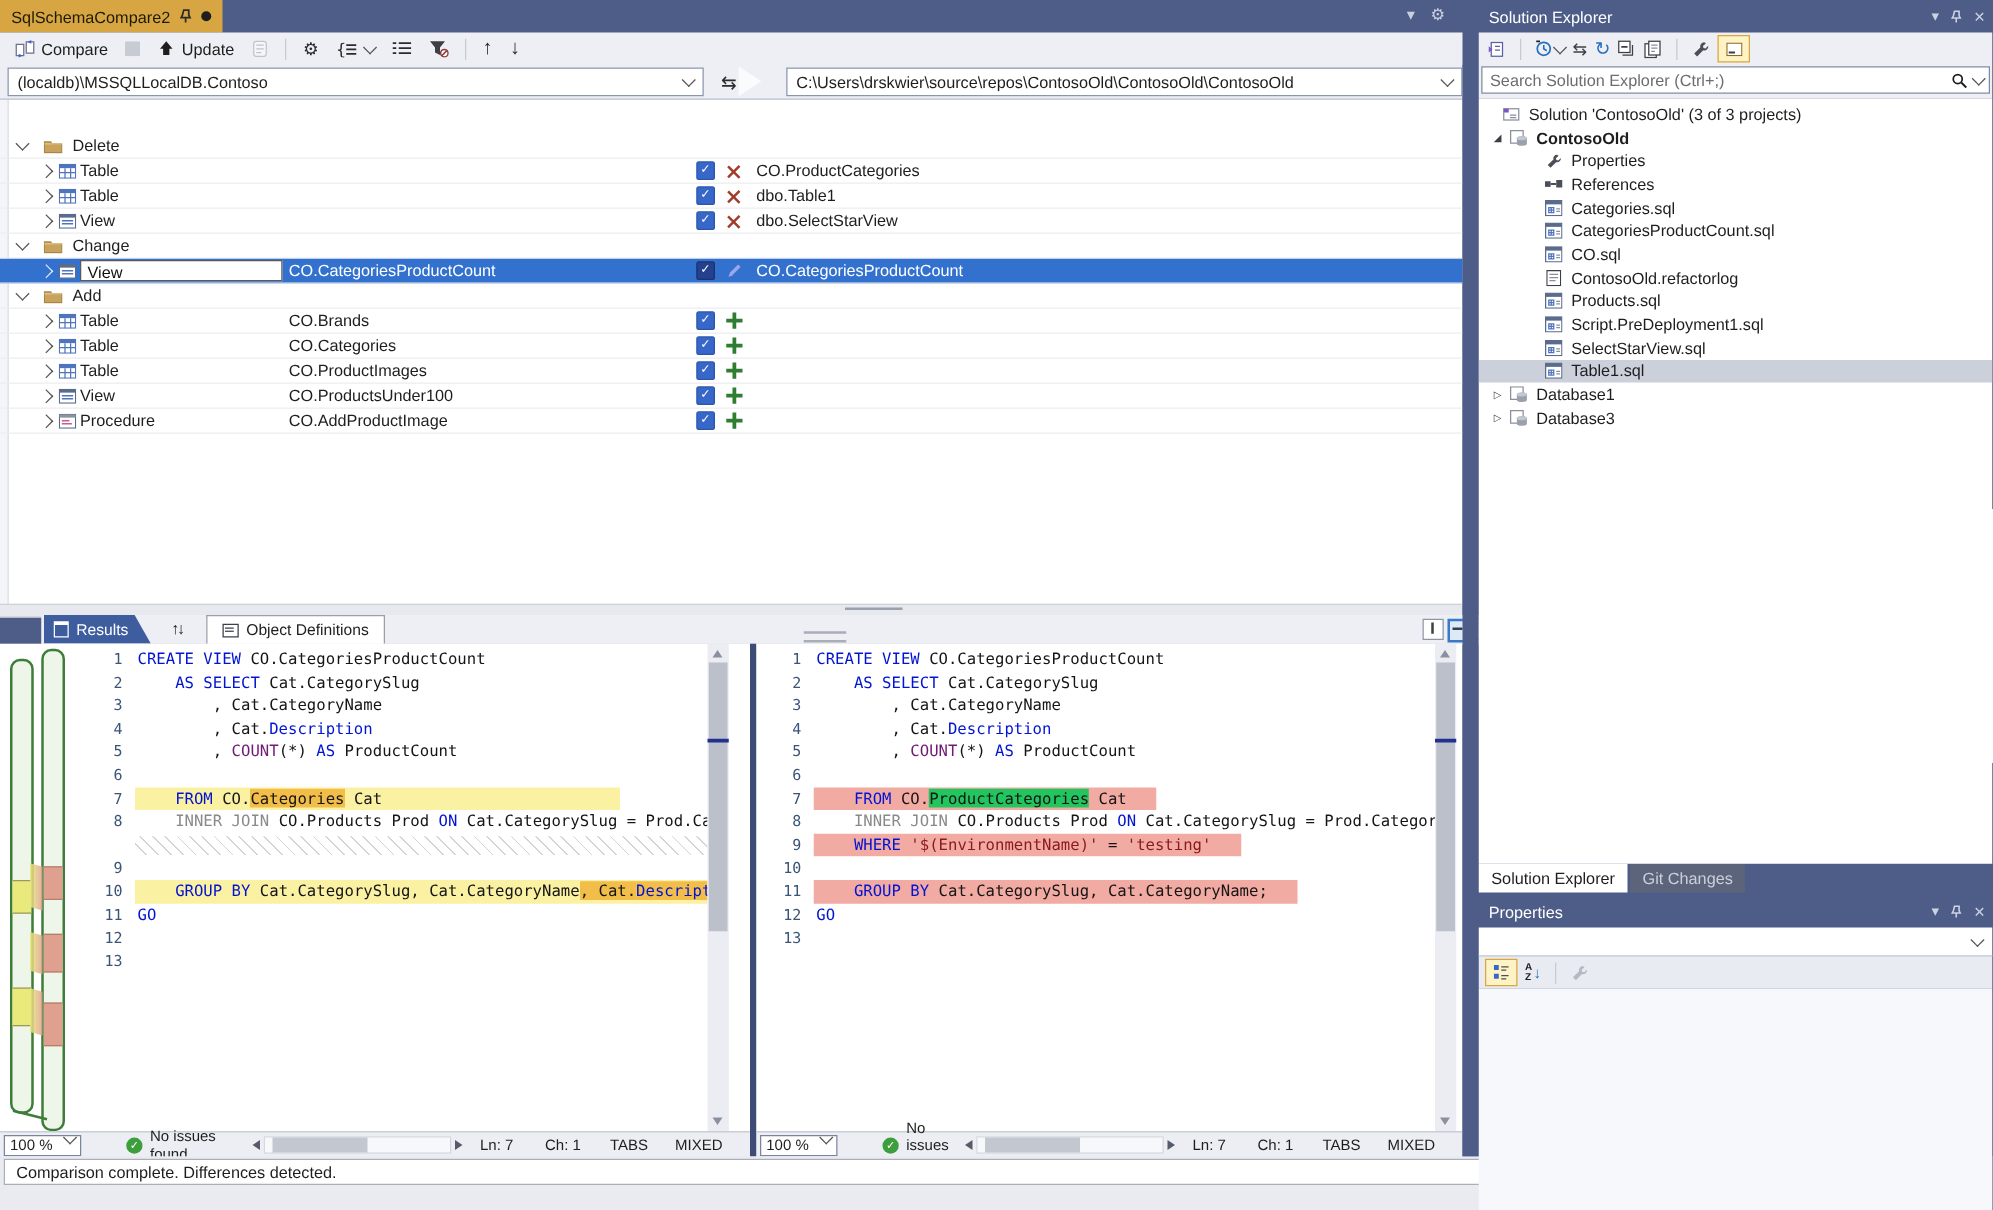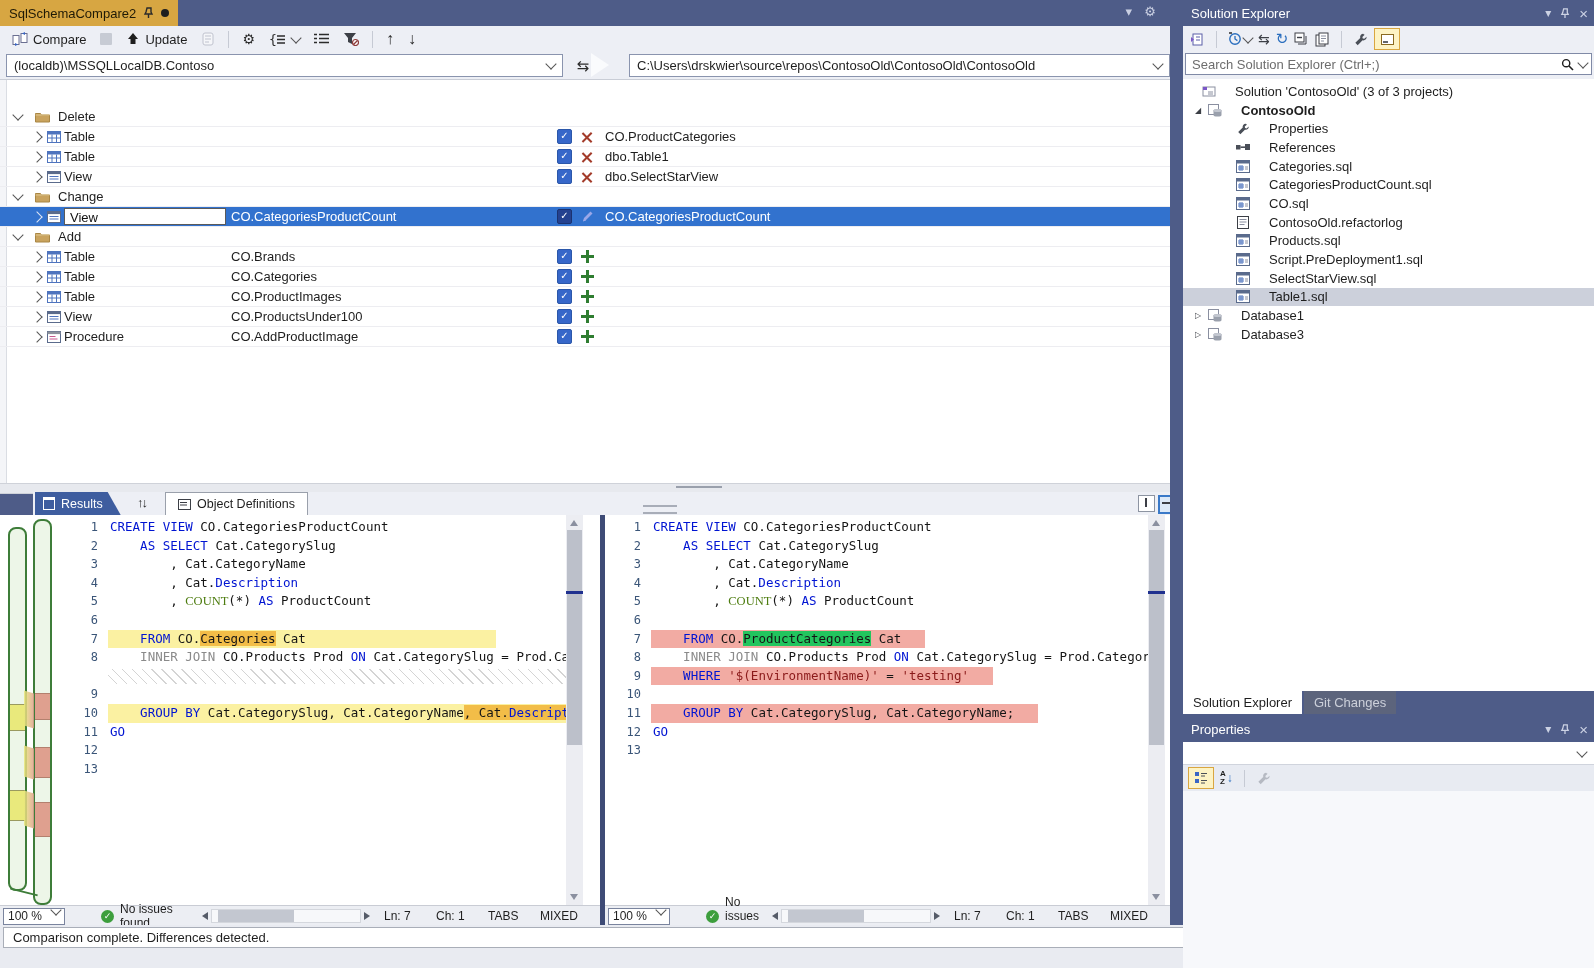--- a/index.html
+++ b/index.html
@@ -81,21 +81,21 @@
   
   .editor{top:515px;height:390px;background:#fff;overflow:hidden;font-family:"DejaVu Sans Mono",monospace;font-size:12.5px;}
   .left-ed{left:0;width:600px;}
   .right-ed{left:605px;width:565px;}
   .lines{position:absolute;top:3px;overflow:hidden;}
   .left-ed .lines{left:62px;width:504px;}
   .right-ed .lines{left:0;width:548px;}
   .line{display:flex;height:18.6px;line-height:18.6px;white-space:pre;}
   .ln{width:36px;text-align:right;padding-right:10px;flex:none;color:#3a5578;font-size:12px;}
   .code{white-space:pre;padding-left:2px;}
-  .t-k{color:#0014d2;} .t-g{color:#8a8a8a;} .t-m{color:#4d7c0f;font-family:Liberation Serif, serif;} .t-s{color:#8b1a1a;} .t-i{color:#151515;}
+  .t-k{color:#0014d2;} .t-g{color:#8a8a8a;} .t-m{color:#701a75;} .t-s{color:#8b1a1a;} .t-i{color:#151515;}
   .hl-y{background:#fbf1a2;} .hl-r{background:#f2aba3;}
   .w-o{background:#f2bd48;} .w-r{background:#22c55e;}
   .hatch{flex:1;height:15px;margin-top:2px;background:repeating-linear-gradient(45deg,#ffffff 0 6px,#d4d4d4 6px 7px);}
   
   .ovm{position:absolute;left:0;top:0;width:62px;height:390px;background:#fff;}
   .tube{position:absolute;border:2px solid #3e7d39;border-radius:8px;background:#edf6e8;width:15px;}
   .tube-l{left:8px;top:12px;height:360px;}
   .tube-r{left:33px;top:4px;height:382px;}
   .ov-mark{position:absolute;left:0;width:100%;box-sizing:border-box;}
   .mk-y{background:#e9e97c;border-top:1px solid #9a9a60;border-bottom:1px solid #9a9a60;}
@@ -136,21 +136,21 @@
   .head-icos{position:absolute;right:6px;top:0;height:26px;display:flex;align-items:center;gap:9px;color:#ccd2e4;font-size:12px;}
   .se-toolbar{height:26px;background:#edeff5;display:flex;align-items:center;padding-left:6px;gap:6px;}
   .se-search{height:24px;background:#edeff5;display:flex;align-items:center;padding:0 2px 3px 2px;}
   .search-box{flex:1;height:20px;background:#fff;border:1px solid #808aa6;display:flex;align-items:center;padding:0 4px;}
   .search-box input{border:none;outline:none;flex:1;font-size:13px;font-family:"Liberation Sans",sans-serif;color:#333;}
   .search-box input::placeholder{color:#6d6d6d;opacity:1;}
   .se-body{background:#fff;height:612px;position:relative;overflow:hidden;}
   .t-row{height:18.7px;display:flex;align-items:center;font-size:13px;}
   .t-row.sel{background:#ccd0db;}
   .t-arrow{width:14px;flex:none;text-align:center;font-size:8px;color:#3c3f46;}
-  .t-label{margin-left:16px;white-space:nowrap;}
+  .t-label{margin-left:4px;white-space:nowrap;}
   .t-label.bold{font-weight:bold;}
   .ptabs{height:23px;display:flex;align-items:flex-start;background:#4e5c88;padding-left:0;}
   .ptab{height:23px;display:flex;align-items:center;padding:0 10px;font-size:13px;}
   .ptab.active{background:#fff;color:#1e1e1e;}
   .ptab.inactive{background:#5c647c;color:#ccd0da;margin-left:2px;}
   .prop-combo{height:22px;background:#fff;display:flex;align-items:center;justify-content:flex-end;padding-right:8px;border-bottom:1px solid #d0d4dd;}
   .prop-toolbar{height:26px;background:#e8ebf2;display:flex;align-items:center;gap:6px;padding-left:5px;}
   .cat-btn{width:24px;height:20px;background:#fdf3c4;border:1px solid #d9a640;display:flex;align-items:center;justify-content:center;}
   .az{display:flex;align-items:center;font-size:8px;font-weight:bold;line-height:8px;}
   .az .dnar{color:#2a6ebe;font-size:12px;margin-left:1px;}

